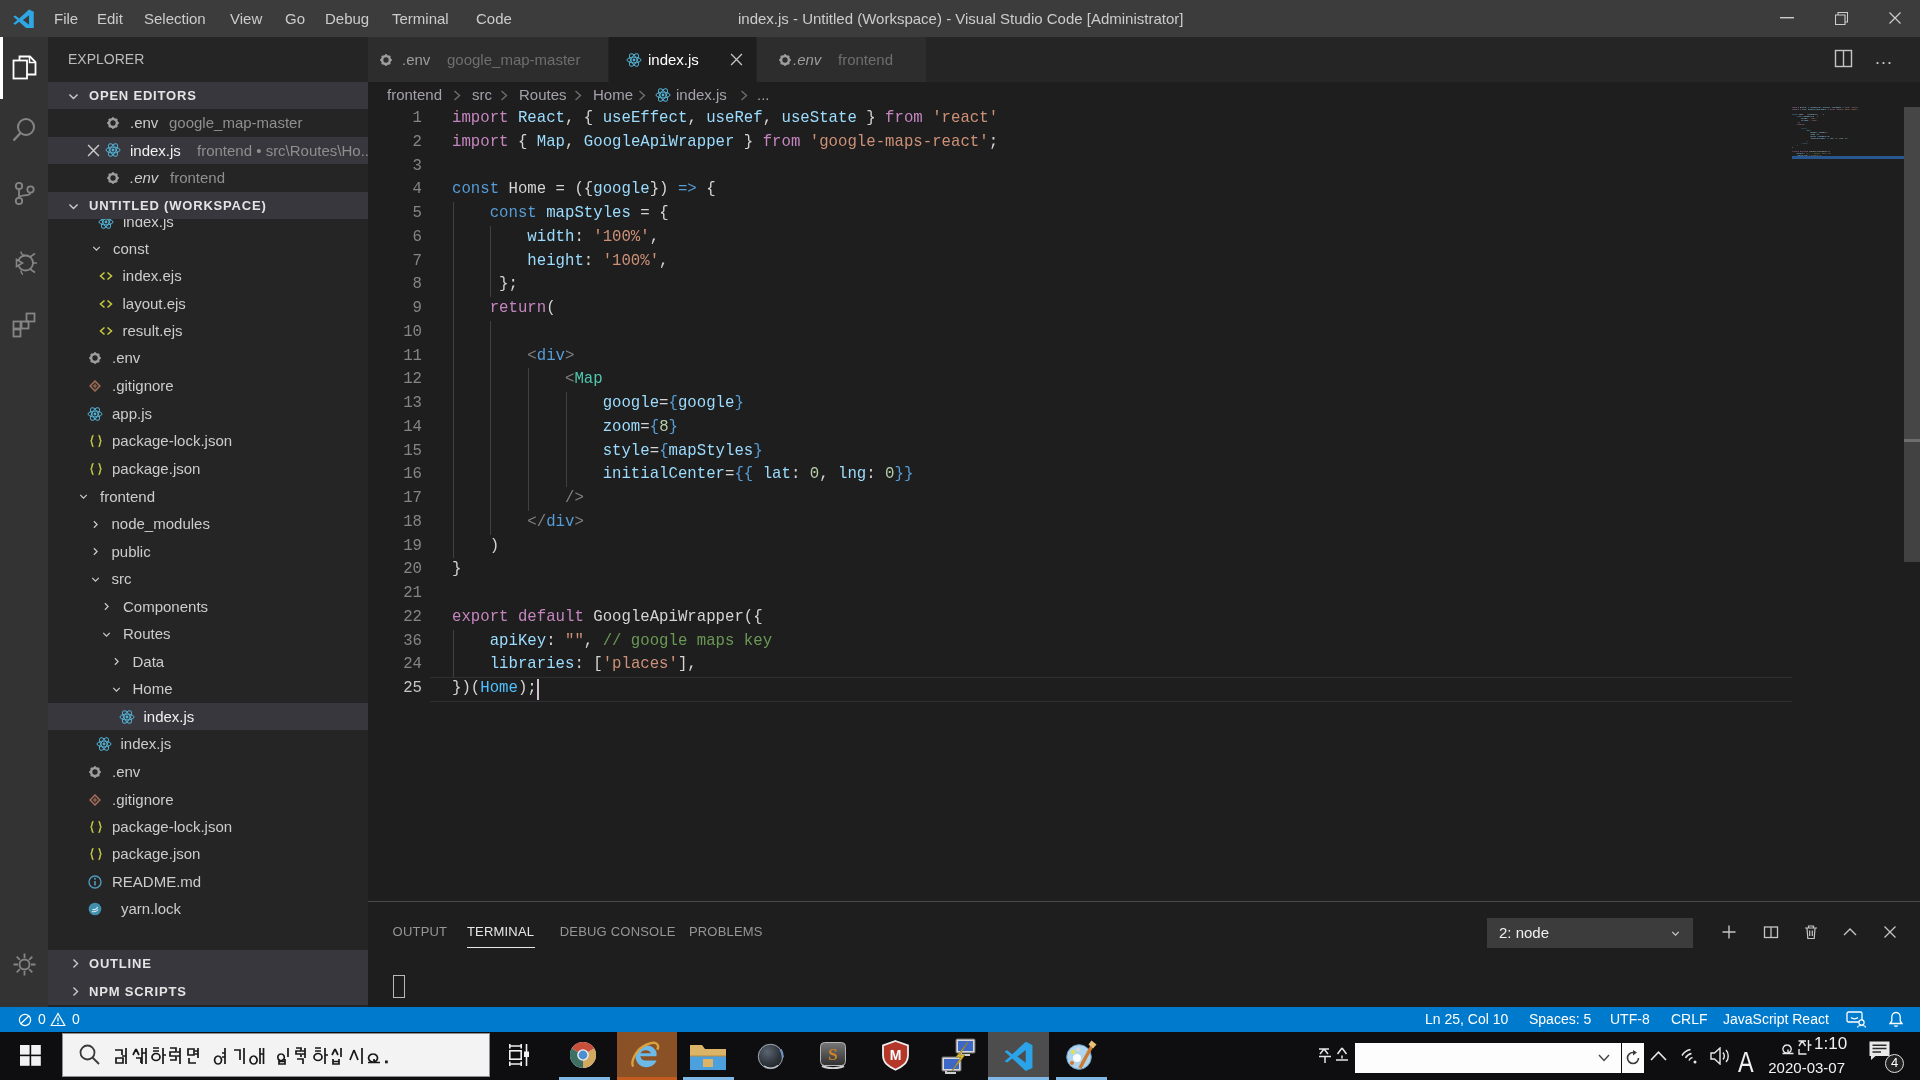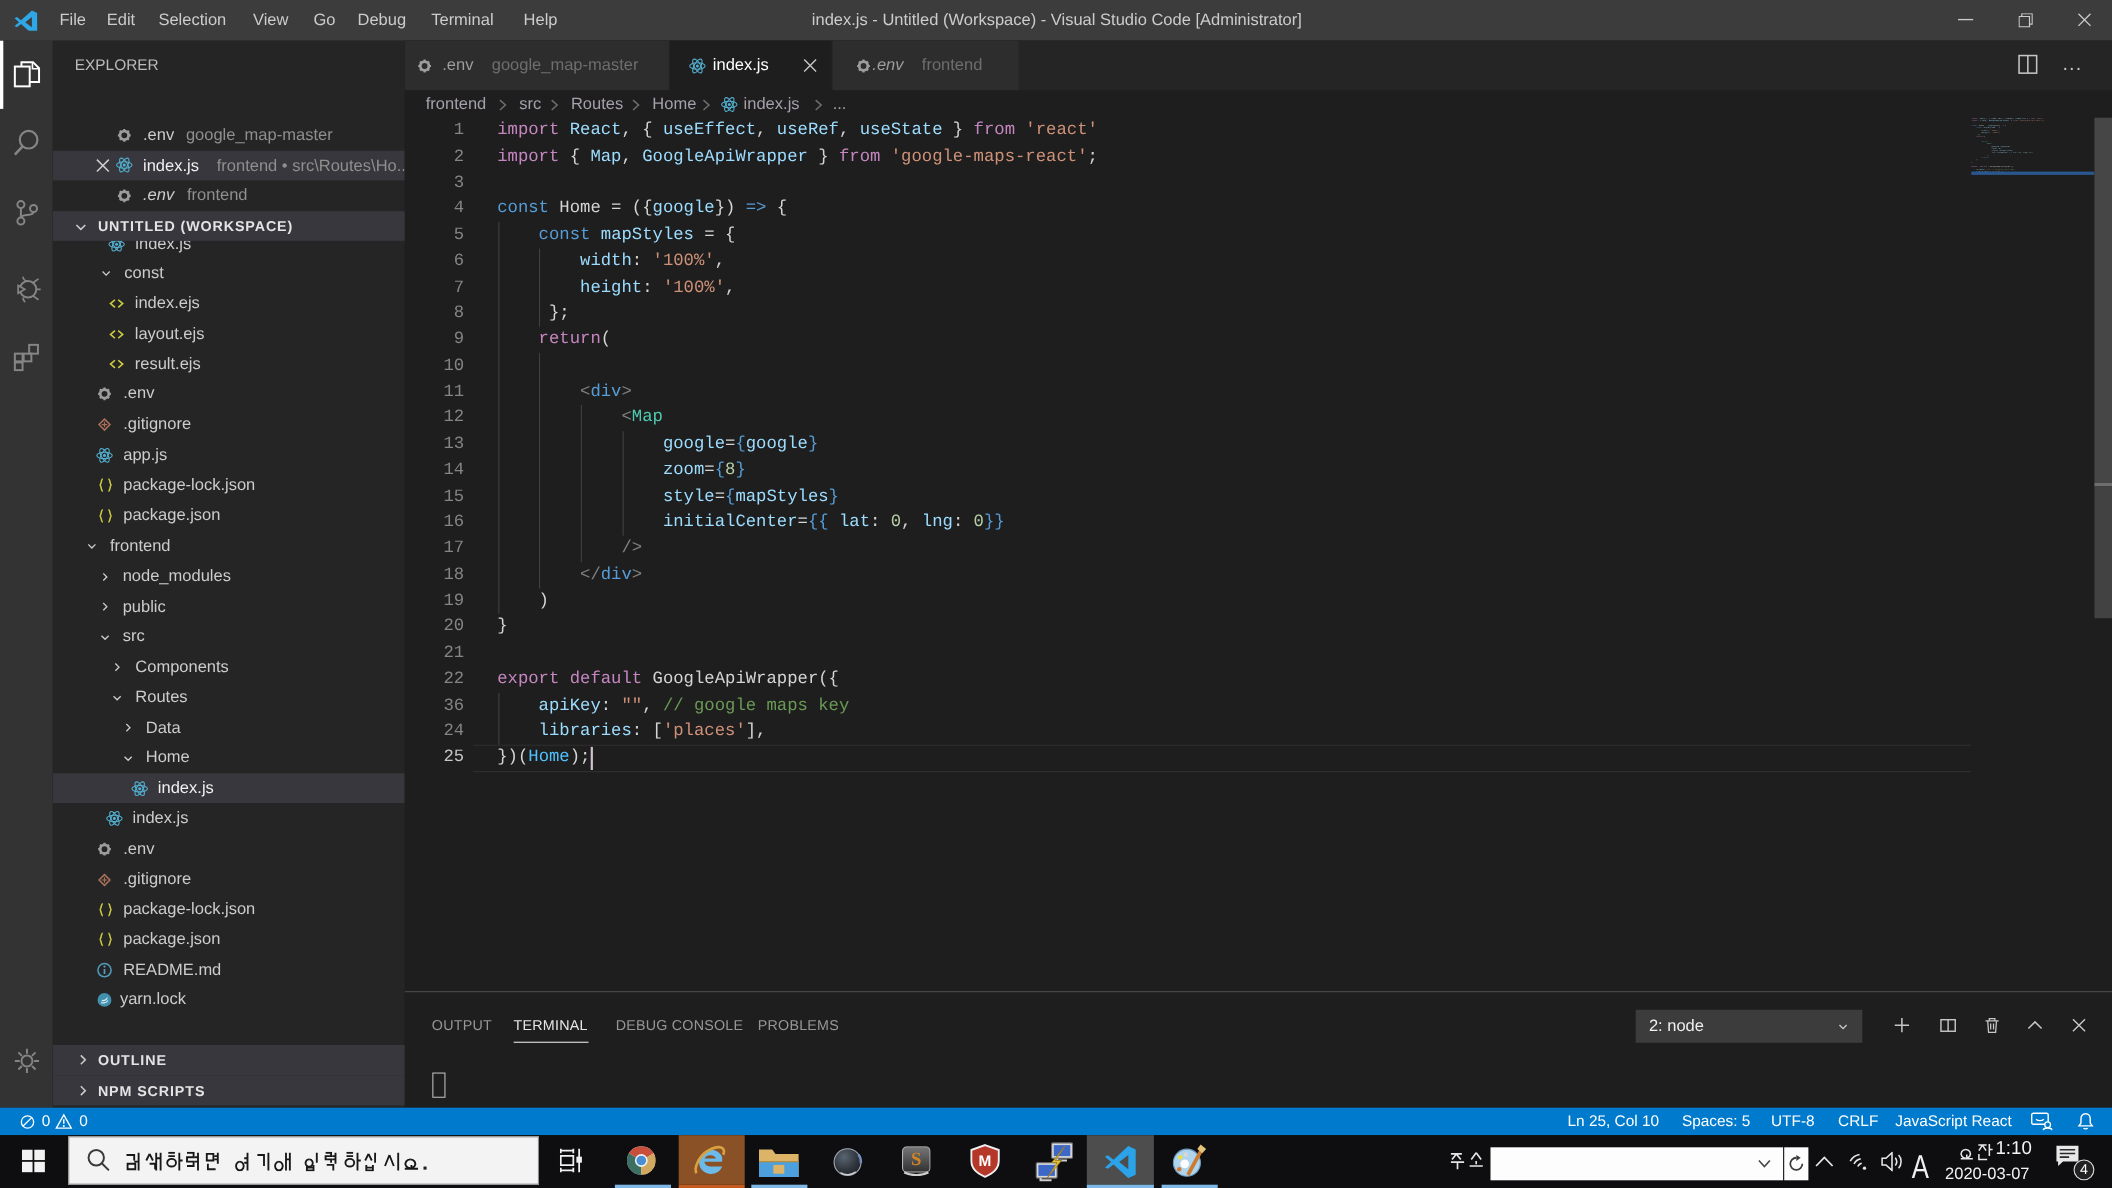--- a/index.html
+++ b/index.html
@@ -76,21 +76,21 @@
 <svg class="ico" style="left:12px;top:9px" width="23" height="19" viewBox="0 0 24 20">
       <path d="M17.8 0.6 L7.4 9.9 L3.4 6.9 L1.2 7.9 L5.5 11.7 L1.2 15.5 L3.4 16.5 L7.4 13.5 L17.8 22.8 L22.8 20.5 V2.9 Z M17.8 6.7 L11.4 11.7 L17.8 16.7 Z" fill="#2fa7e4" fill-rule="evenodd"></path>
     </svg>
 <span class="menu" style="left:54px">File</span>
 <span class="menu" style="left:97px">Edit</span>
 <span class="menu" style="left:144px">Selection</span>
 <span class="menu" style="left:230px">View</span>
 <span class="menu" style="left:285px">Go</span>
 <span class="menu" style="left:325px">Debug</span>
 <span class="menu" style="left:392px">Terminal</span>
-<span class="menu" style="left:476px">Help</span>
+<span class="menu" style="left:476px">Code</span>
 <span class="menu" style="left:738px">index.js - Untitled (Workspace) - Visual Studio Code [Administrator]</span>
 <svg class="ico" style="left:1780px;top:17px" width="14" height="2">
       <rect width="14" height="1.4" fill="#cccccc"></rect>
     </svg>
 <svg class="ico" style="left:1835px;top:12px" width="13" height="13" viewBox="0 0 13 13">
       <path d="M3 3 V0.5 H12.5 V10 H10 M0.5 3 H10 V12.5 H0.5 Z" fill="none" stroke="#cccccc" stroke-width="1.1"></path>
     </svg>
 <svg class="ico" style="left:1889px;top:12px" width="12" height="12" viewBox="0 0 12 12">
       <path d="M0.5 0.5 L11.5 11.5 M11.5 0.5 L0.5 11.5" stroke="#cccccc" stroke-width="1.2"></path>
     </svg>
@@ -123,20 +123,26 @@
       <rect x="2.5" y="18.5" width="7" height="7" fill="none" stroke="#858585" stroke-width="1.8"></rect>
       <rect x="15.5" y="2.5" width="8" height="8" fill="none" stroke="#858585" stroke-width="1.8"></rect>
     </svg>
 <svg class="ico" style="left:11px;top:914px" width="27" height="27" viewBox="0 0 27 27">
       <circle cx="13.5" cy="13.5" r="5" fill="none" stroke="#858585" stroke-width="1.8"></circle>
       <path d="M13.5 2.5 V7 M13.5 20 V24.5 M2.5 13.5 H7 M20 13.5 H24.5 M5.7 5.7 L8.9 8.9 M18.1 18.1 L21.3 21.3 M5.7 21.3 L8.9 18.1 M18.1 8.9 L21.3 5.7" stroke="#858585" stroke-width="1.8"></path>
     </svg>
 </div>
 <div id="sidebar">
 <div class="abs" style="left:20px;top:9px;height:27px;line-height:27px;color:#bbbbbb;font-size:14px">EXPLORER</div>
+<div class="shead" style="top:44.5px">
+      <svg class="ico" style="left:19px;top:8px" width="13" height="13" viewBox="0 0 16 16">
+        <path d="M3 5.5 L8 10.5 L13 5.5" fill="none" stroke="#cccccc" stroke-width="1.7"></path>
+      </svg>
+      <span style="position:absolute;left:41px">OPEN EDITORS</span>
+    </div>
 <div class="row" style="top:72px">
       <svg class="ico" style="left:57px;top:5.75px" width="16" height="16">
         <use href="#gear"></use>
       </svg>
       <span style="position:absolute;left:82px">.env</span>
       <span class="dim" style="position:absolute;left:121px">google_map-master</span>
     </div>
 <div class="row" style="top:99.5px;background:#37373d;color:#f0f0f0">
       <svg class="ico" style="left:39px;top:7px" width="13" height="13" viewBox="0 0 12 12">
         <path d="M1 1 L11 11 M11 1 L1 11" stroke="#cccccc" stroke-width="1.3"></path>
@@ -307,21 +313,21 @@
 <div class="row" style="top:830.75px">
       <svg class="ico" style="left:39px;top:5.75px" width="16" height="16" viewBox="0 0 16 16">
         <use href="#info"></use>
       </svg>
       <span style="position:absolute;left:64px">README.md</span>
     </div>
 <div class="row" style="top:858.25px">
       <svg class="ico" style="left:39px;top:5.75px" width="16" height="16" viewBox="0 0 16 16">
         <use href="#yarn"></use>
       </svg>
-      <span style="position:absolute;left:61px">yarn.lock</span>
+      <span style="position:absolute;left:73px">yarn.lock</span>
     </div>
 <div class="shead" style="top:913px">
       <svg class="ico" style="left:21px;top:7px" width="13" height="13" viewBox="0 0 16 16">
         <path d="M5.5 3 L10.5 8 L5.5 13" fill="none" stroke="#cccccc" stroke-width="1.7"></path>
       </svg>
       <span style="position:absolute;left:41px">OUTLINE</span>
     </div>
 <div class="shead" style="top:940.5px">
       <svg class="ico" style="left:21px;top:7px" width="13" height="13" viewBox="0 0 16 16">
         <path d="M5.5 3 L10.5 8 L5.5 13" fill="none" stroke="#cccccc" stroke-width="1.7"></path>

